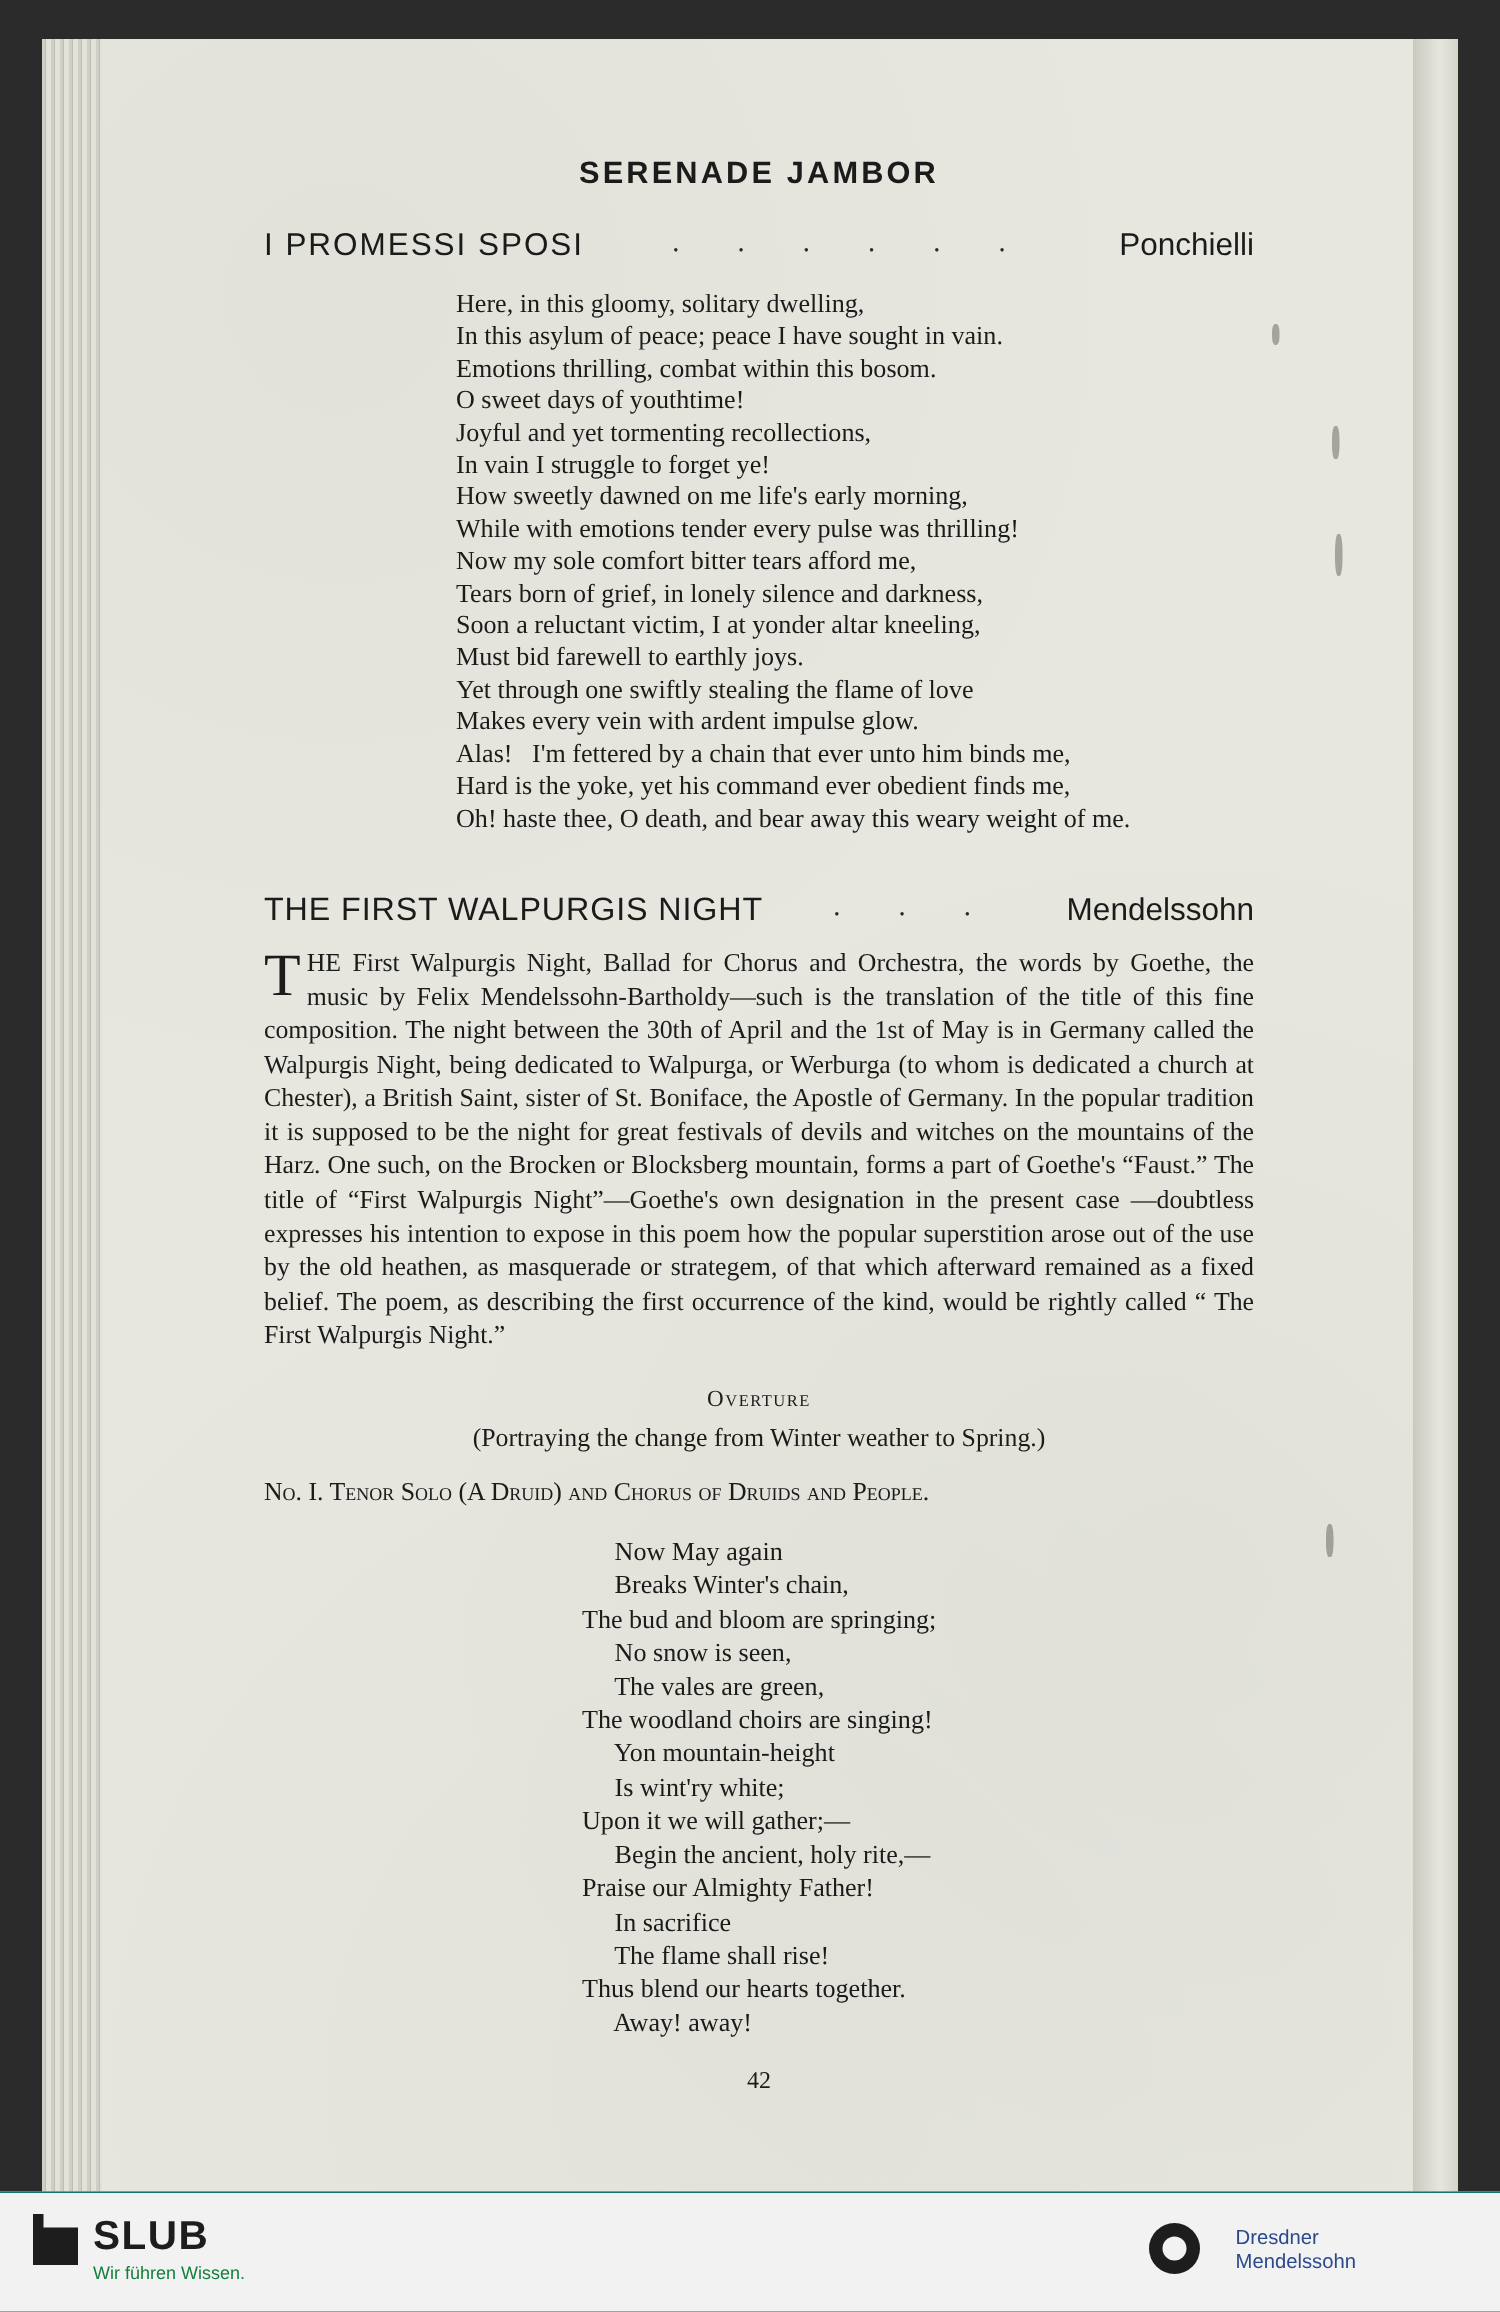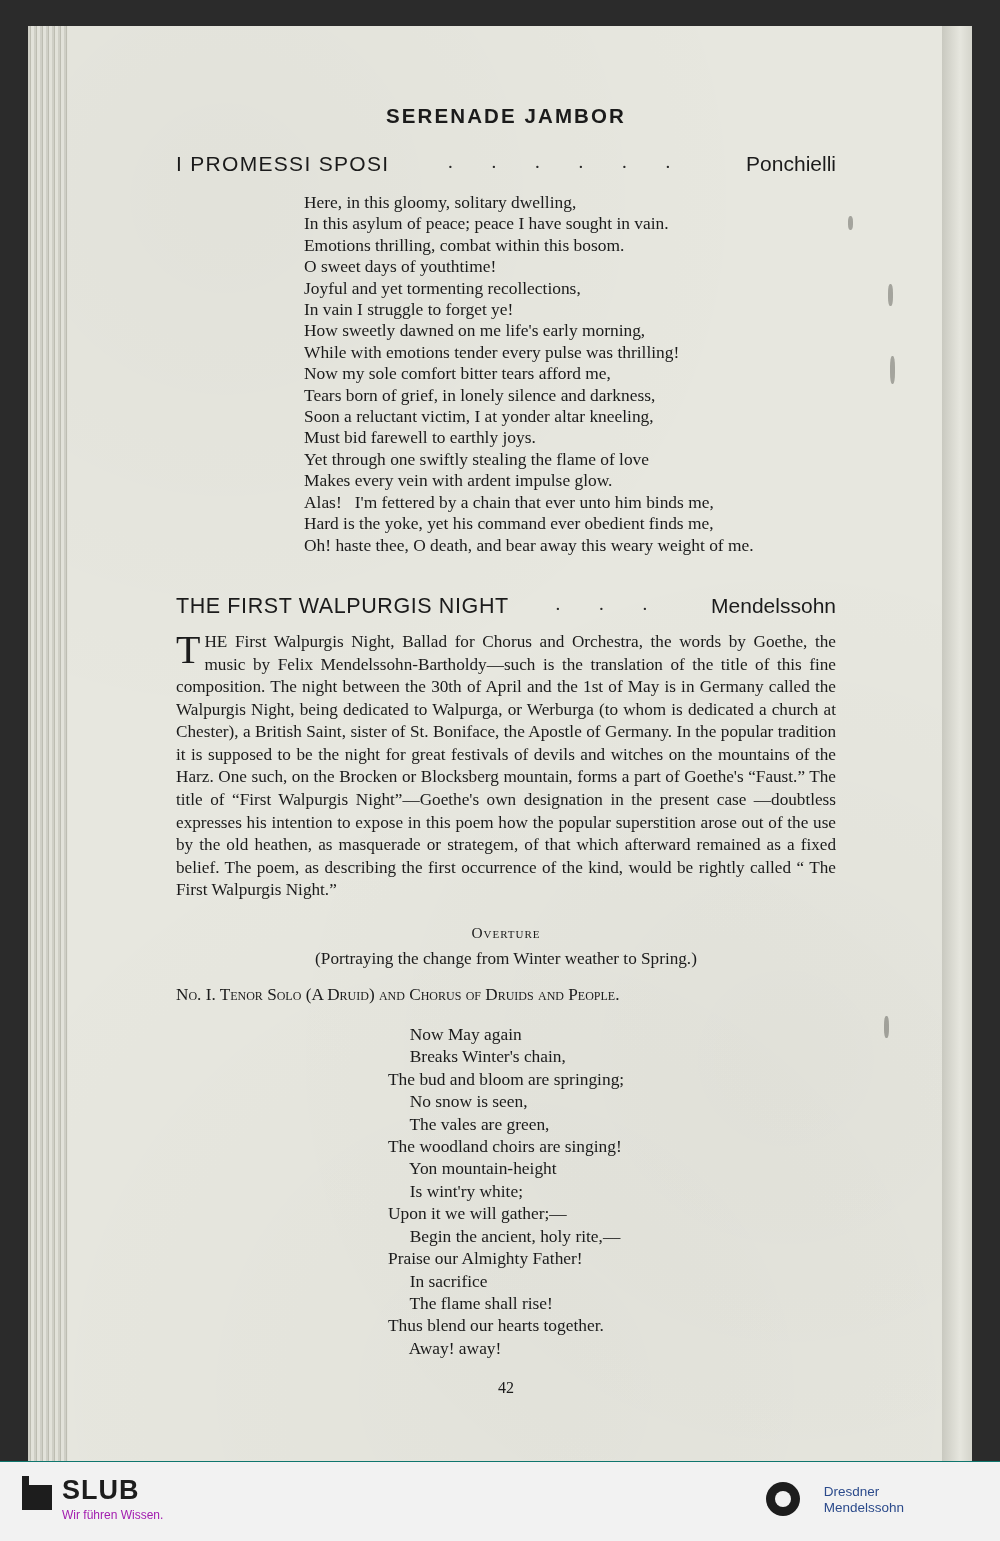--- a/index.html
+++ b/index.html
@@ -221,21 +221,21 @@
     font-family: "Liberation Sans", sans-serif;
     font-size: 27px;
     font-weight: bold;
     letter-spacing: 1px;
     color: #1d1d1d;
     line-height: 28px;
   }
   #slub-text-sub {
     font-family: "Liberation Sans", sans-serif;
     font-size: 12px;
-    color: #a21caf;
+    color: #15803d;
     margin-top: 4px;
   }
   #dph {
     position: absolute;
     right: 96px; top: 20px;
     display: flex;
     align-items: flex-end;
     gap: 14px;
   }
   #dph-logo {

